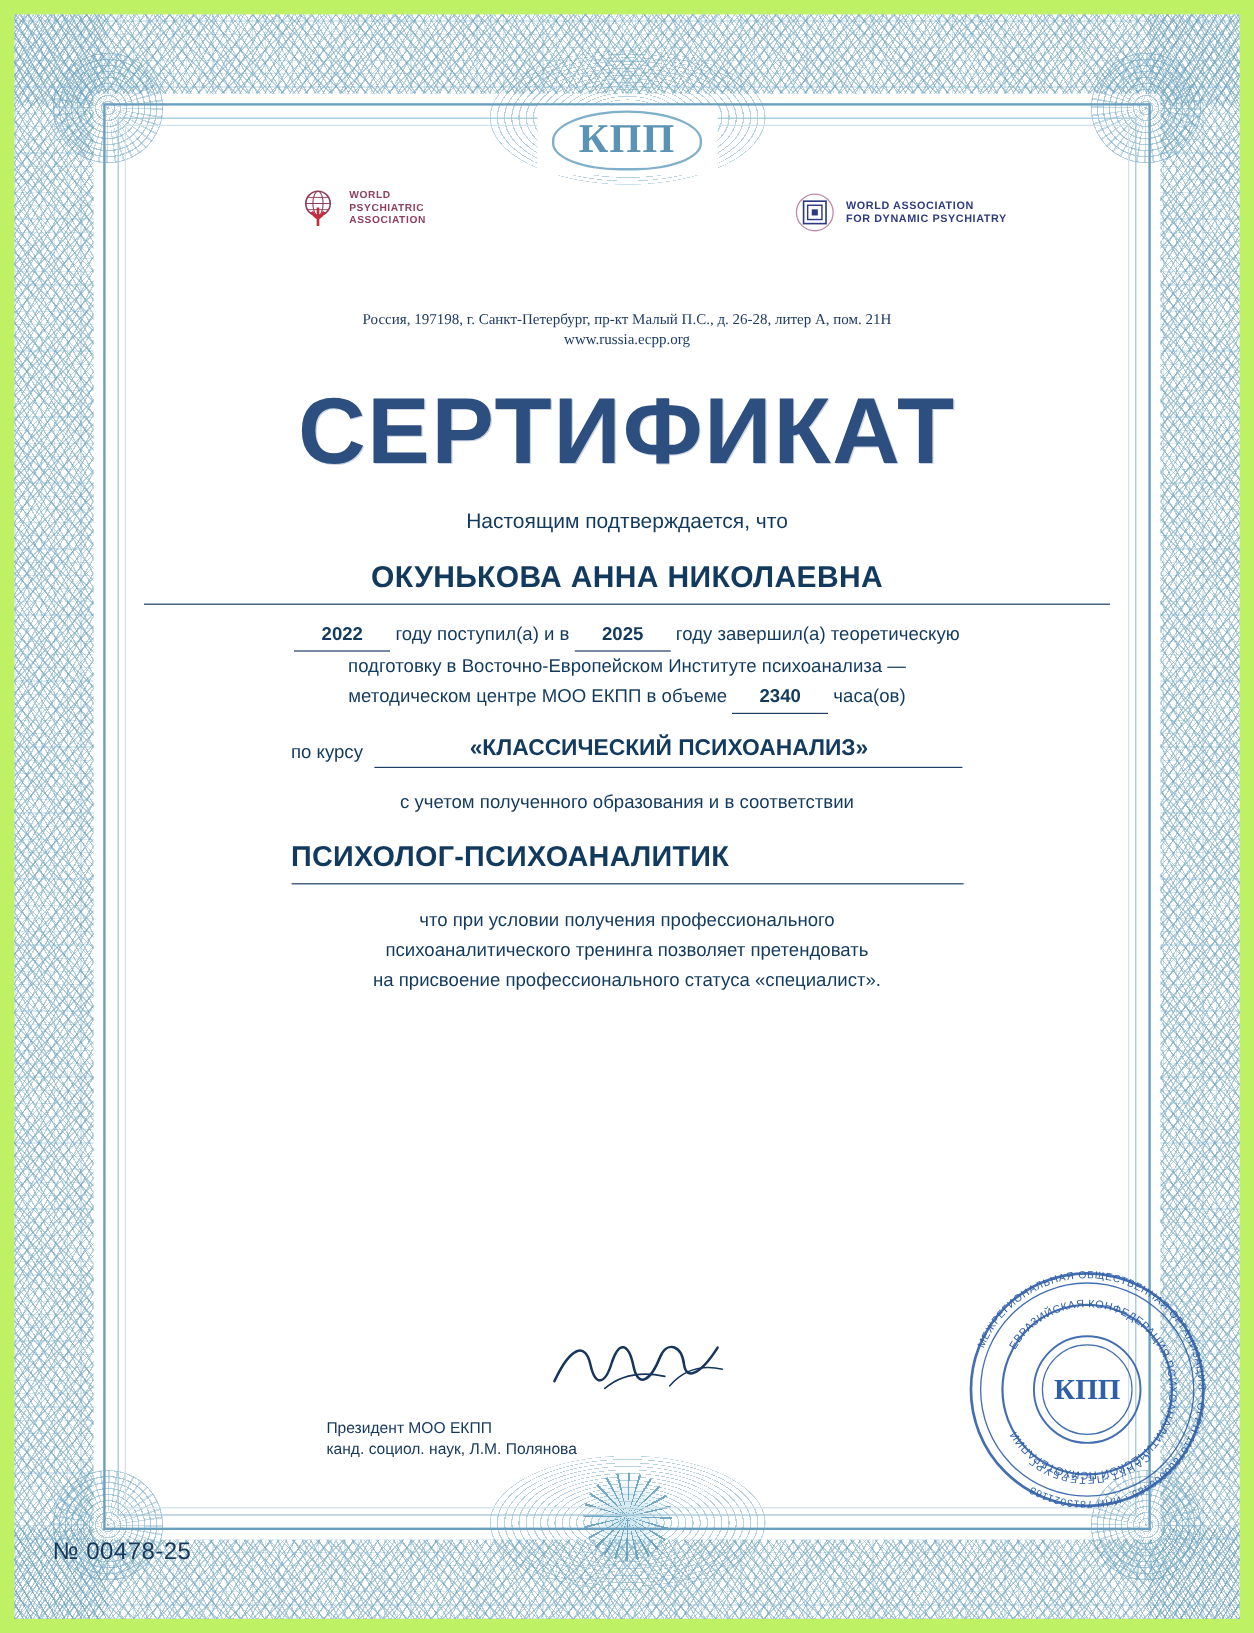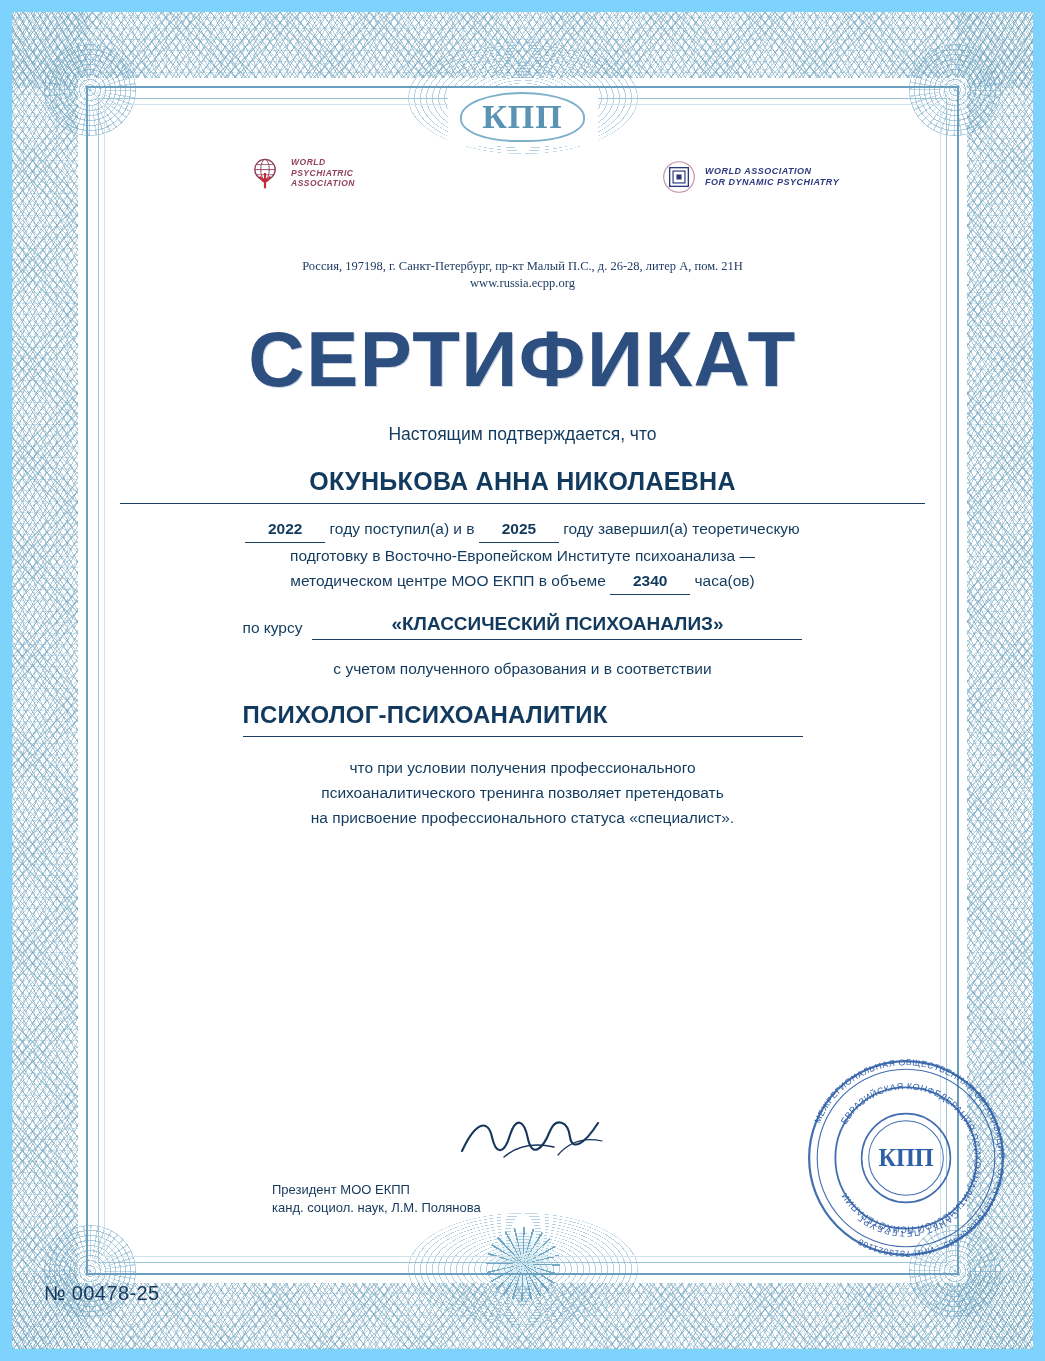--- a/index.html
+++ b/index.html
@@ -13,21 +13,21 @@
     font-family: "Liberation Sans", sans-serif;
     color: #1d3557;
     position: relative;
     overflow: hidden;
   }
 
   
   .certificate {
     position: absolute;
     inset: 0;
-    background: #7dd3fc;
+    background: #bef264;
   }
 
   .guilloche {
     position: absolute;
     left: 12px;
     top: 12px;
     right: 12px;
     bottom: 12px;
     background-color: #ffffff;
     background-image:
@@ -178,21 +178,20 @@
     flex: 0 0 auto;
   }
 
   .logo-text {
     font-family: "Liberation Sans", sans-serif;
     font-size: 8.5px;
     font-weight: bold;
     line-height: 1.25;
     letter-spacing: 0.5px;
     text-transform: uppercase;
-    font-style: italic;
   }
   .logo.wpa .logo-text { color: #8f3f5c; }
   .logo.wadp .logo-text { color: #2e3a80; font-size: 9px; }
 
   .org-block {
     text-align: center;
     margin-top: 46px;
   }
   .org-title {
     font-family: "Liberation Sans", sans-serif;

